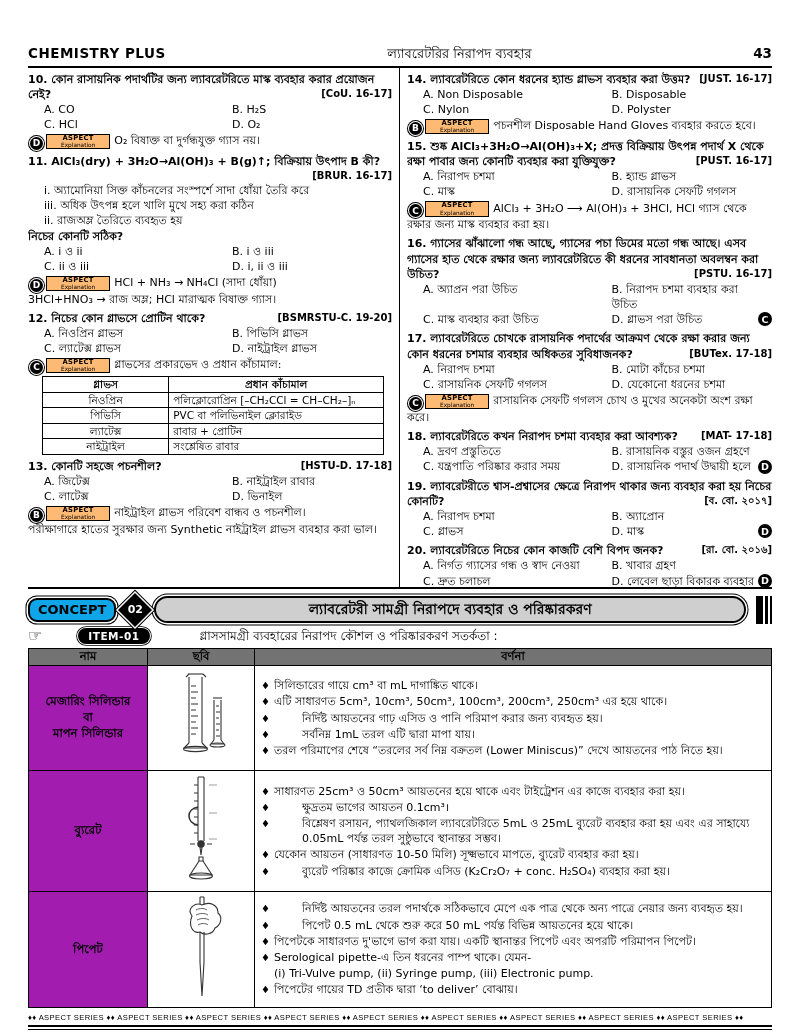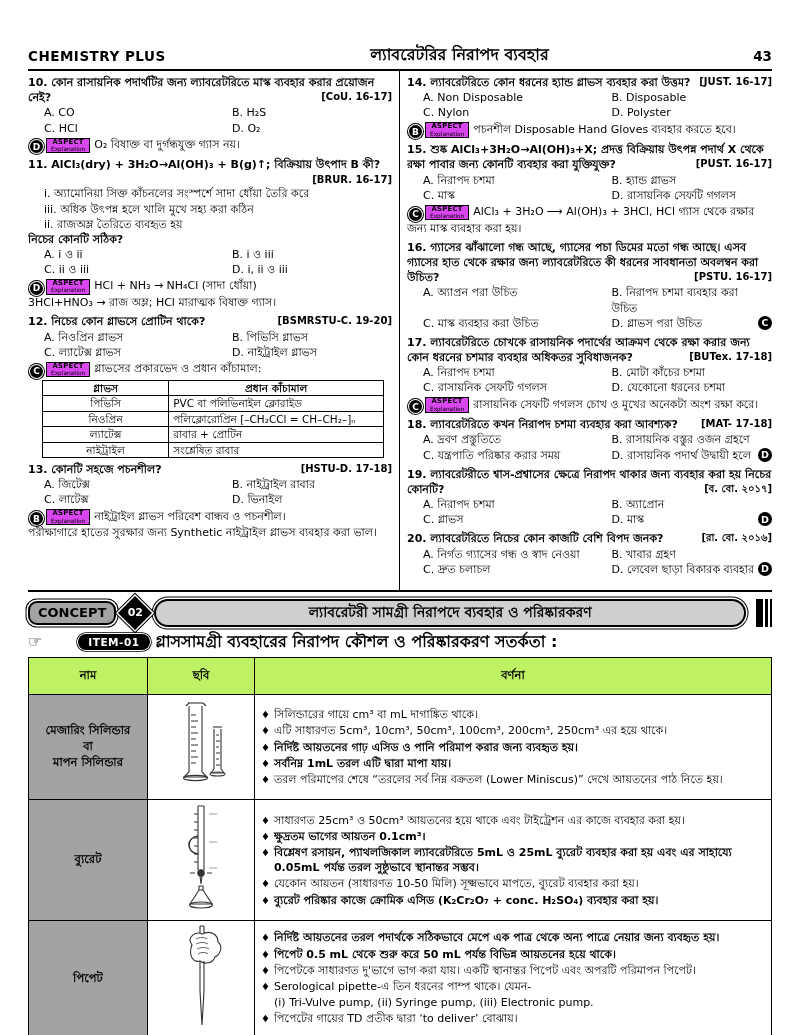--- a/index.html
+++ b/index.html
@@ -4,21 +4,21 @@
 <style>
   html,body{margin:0;padding:0;background:#fff;}
   .page{position:relative;width:800px;height:1035px;background:#fff;overflow:hidden;
         font-family:"DejaVu Sans","Liberation Sans",sans-serif;color:#000;font-size:11px;line-height:1.38;border-radius:12px;}
   .inner{padding:0 28px;}
 
   
   .header{display:flex;justify-content:space-between;align-items:flex-end;
           padding-top:44px;border-bottom:2.5px solid #000;padding-bottom:3px;}
   .brand{font-weight:bold;font-size:13.5px;letter-spacing:.5px;}
-  .head-title{font-weight:bold;font-size:16px;}
+  .head-title{font-weight:normal;font-size:13px;}
   .page-num{font-weight:bold;font-size:13.5px;}
 
   
   .mcq{display:flex;height:519px;overflow:hidden;border-bottom:2px solid #000;}
   .col{width:50%;box-sizing:border-box;padding-top:4px;overflow:hidden;}
   .col-left{border-right:1.2px solid #000;padding-right:7px;}
   .col-right{padding-left:7px;}
   .question{margin-bottom:4px;}
   .q-head{overflow:hidden;}
   .q-num{font-weight:bold;}
@@ -28,62 +28,62 @@
   .q-sub{font-weight:bold;}
   .q-opts{position:relative;display:grid;grid-template-columns:54% 46%;margin-left:16px;}
   .q-opt{padding-right:14px;}
   .ans-circle{position:absolute;right:0;bottom:1px;width:14px;height:14px;border-radius:50%;
               background:#000;color:#fff;font-weight:bold;font-size:9.5px;
               display:flex;align-items:center;justify-content:center;}
   .q-expl{margin-top:1px;}
   .expl-letter{display:inline-flex;align-items:center;justify-content:center;width:13px;height:13px;
                border-radius:50%;background:#000;color:#fff;font-weight:bold;font-size:9px;
                box-shadow:0 0 0 1px #fff,0 0 0 2px #000;margin:0 3px 0 2px;vertical-align:-2px;}
-  .aspect-badge{display:inline-block;border:1px solid #000;padding:0 4px;line-height:1.05;
-                text-align:center;vertical-align:-3px;margin-right:4px;background:#d946ef;}
+  .aspect-badge{display:inline-block;border:1px solid #000;padding:0 14px;line-height:1.05;
+                text-align:center;vertical-align:-3px;margin-right:4px;background:#fdba74;}
   .aspect-top{font-size:6.8px;font-weight:bold;letter-spacing:.3px;display:block;}
   .aspect-bottom{font-size:5.8px;display:block;}
   .expl-line{margin-left:0;}
   table.glove-table{border-collapse:collapse;margin:2px 0 2px 14px;width:94%;}
   table.glove-table th,table.glove-table td{border:1px solid #000;padding:0 4px;font-size:10.5px;}
   table.glove-table th{font-weight:bold;text-align:center;}
   table.glove-table td.gt-name{text-align:center;width:37%;}
 
   
   .concept-row{display:flex;align-items:center;gap:6px;margin:7px 0 4px 0;}
   .concept-badge{border:2px solid #000;border-radius:9px;padding:1px 8px;font-weight:bold;font-size:13px;
-                 box-shadow:0 0 0 1.5px #fff,0 0 0 2.5px #000;background:#a3a3a3;}
+                 box-shadow:0 0 0 1.5px #fff,0 0 0 2.5px #000;background:#0ea5e9;}
   .concept-diamond{position:relative;width:26px;height:26px;flex:0 0 26px;display:flex;align-items:center;justify-content:center;}
   .concept-diamond::before{content:"";position:absolute;inset:1px;background:#000;transform:rotate(45deg);
                  box-shadow:0 0 0 1.5px #fff,0 0 0 2.5px #000;}
   .concept-num{position:relative;color:#fff;font-weight:bold;font-size:11px;}
   .concept-title{flex:1;background:#cfcfcf;border:2.5px solid #000;border-radius:14px;text-align:center;
                  font-weight:bold;font-size:14px;padding:2px 3px;box-shadow:0 0 0 1.5px #fff,0 0 0 2.5px #000;}
   .concept-bars{display:flex;gap:2px;height:28px;margin-left:4px;}
   .concept-bars span{display:block;background:#000;height:100%;}
   .bar1{width:7px;}.bar2{width:3px;}.bar3{width:2px;}
 
   
   .item-row{display:flex;align-items:center;gap:6px;margin:4px 0 4px 0;}
   .hand-icon{font-size:16px;line-height:1;}
   .item-badge{background:#000;color:#fff;font-weight:bold;font-size:10.5px;border-radius:9px;
               padding:1px 10px;letter-spacing:.5px;box-shadow:0 0 0 1px #fff,0 0 0 1.8px #000;margin-left:30px;}
-  .item-title{font-weight:bold;font-size:16px;}
+  .item-title{font-weight:normal;font-size:12px;margin-left:44px;}
 
   
   table.gw{border-collapse:collapse;width:100%;border:1.6px solid #000;}
   table.gw th,table.gw td{border:1px solid #000;padding:2px 5px;vertical-align:middle;}
-  table.gw th{background:#bef264;font-weight:bold;font-size:11.5px;padding:10px;margin-left:40px;}
-  td.gw-name{background:#a3a3a3;text-align:center;font-weight:bold;font-size:11.5px;
+  table.gw th{background:#737373;font-weight:bold;font-size:11.5px;padding:0;margin-left:40px;}
+  td.gw-name{background:#a21caf;text-align:center;font-weight:bold;font-size:11.5px;
              white-space:pre-line;width:108px;}
   td.gw-img{text-align:center;width:96px;background:#fff;}
   td.gw-desc{font-size:11px;}
   .bullet{display:flex;align-items:flex-start;margin:1px 0;}
   .bullet-icon{margin:0 4px 0 1px;font-size:10px;line-height:1.5;}
-  .bullet-text.b{font-weight:bold;}
+  .bullet-text.b{font-weight:normal;margin-left:28px;}
   .bullet-sub{margin-left:14px;}
 
   
   .footer-text{margin-top:5px;font-size:7.6px;letter-spacing:.4px;white-space:nowrap;overflow:hidden;
                font-family:"Liberation Sans",sans-serif;}
   .footer-rule{margin-top:2px;border-top:2.2px solid #000;border-bottom:1px solid #000;height:2px;}
 </style>
 </head>
 <body>
 
@@ -134,26 +134,26 @@
             <div class="q-expl"><span class="expl-letter">C</span><span class="aspect-badge"><span class="aspect-top">ASPECT</span><span class="aspect-bottom">Explanation</span></span><span class="expl-text">গ্লাভসের প্রকারভেদ ও প্রধান কাঁচামাল:</span></div>
             <table class="glove-table">
               <thead>
                 <tr>
                   <th>গ্লাভস</th>
                   <th>প্রধান কাঁচামাল</th>
                 </tr>
               </thead>
               <tbody>
                 <tr>
+                  <td class="gt-name">নিওপ্রিন</td>
+                  <td>পলিক্লোরোপ্রিন [–CH₂CCl = CH–CH₂–]ₙ</td>
+                </tr>
+                <tr>
                   <td class="gt-name">পিভিসি</td>
                   <td>PVC বা পলিভিনাইল ক্লোরাইড</td>
-                </tr>
-                <tr>
-                  <td class="gt-name">নিওপ্রিন</td>
-                  <td>পলিক্লোরোপ্রিন [–CH₂CCl = CH–CH₂–]ₙ</td>
                 </tr>
                 <tr>
                   <td class="gt-name">ল্যাটেক্স</td>
                   <td>রাবার + প্রোটিন</td>
                 </tr>
                 <tr>
                   <td class="gt-name">নাইট্রাইল</td>
                   <td>সংশ্লেষিত রাবার</td>
                 </tr>
               </tbody>

